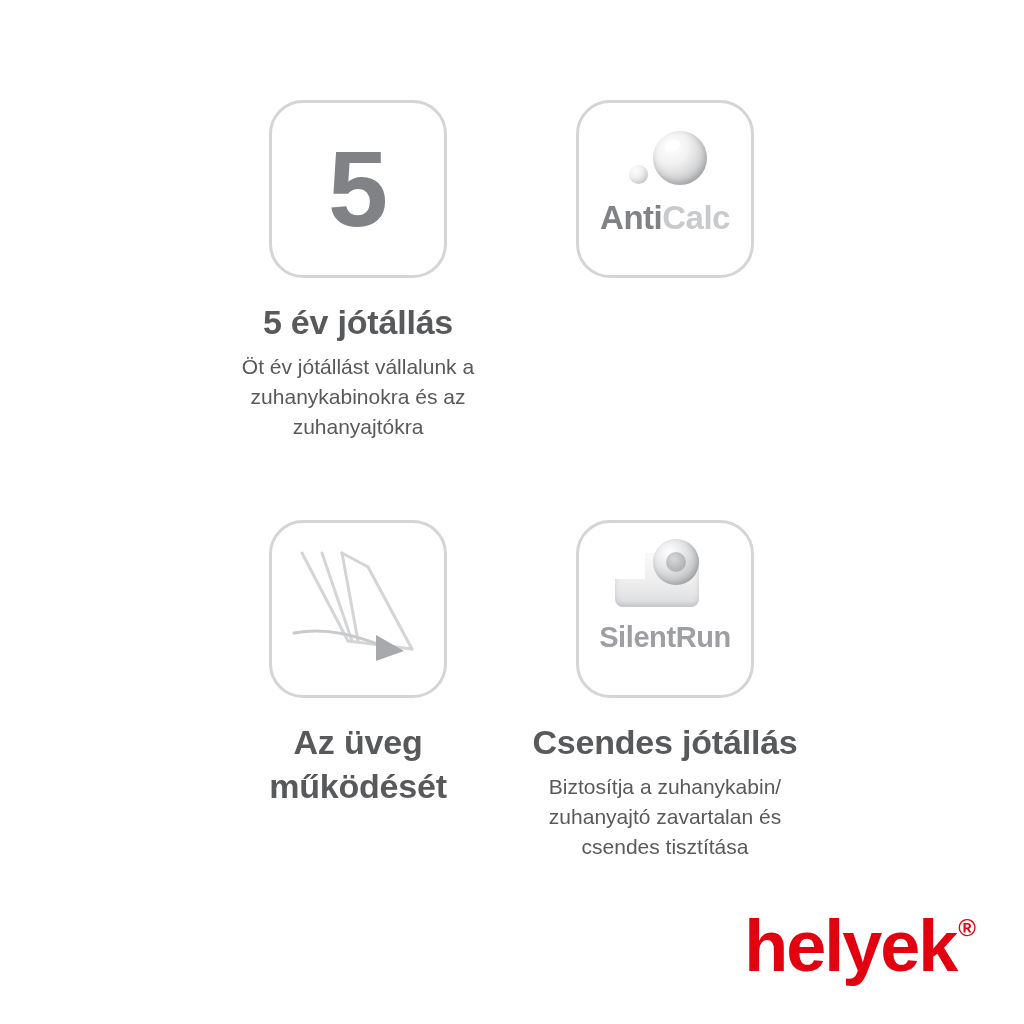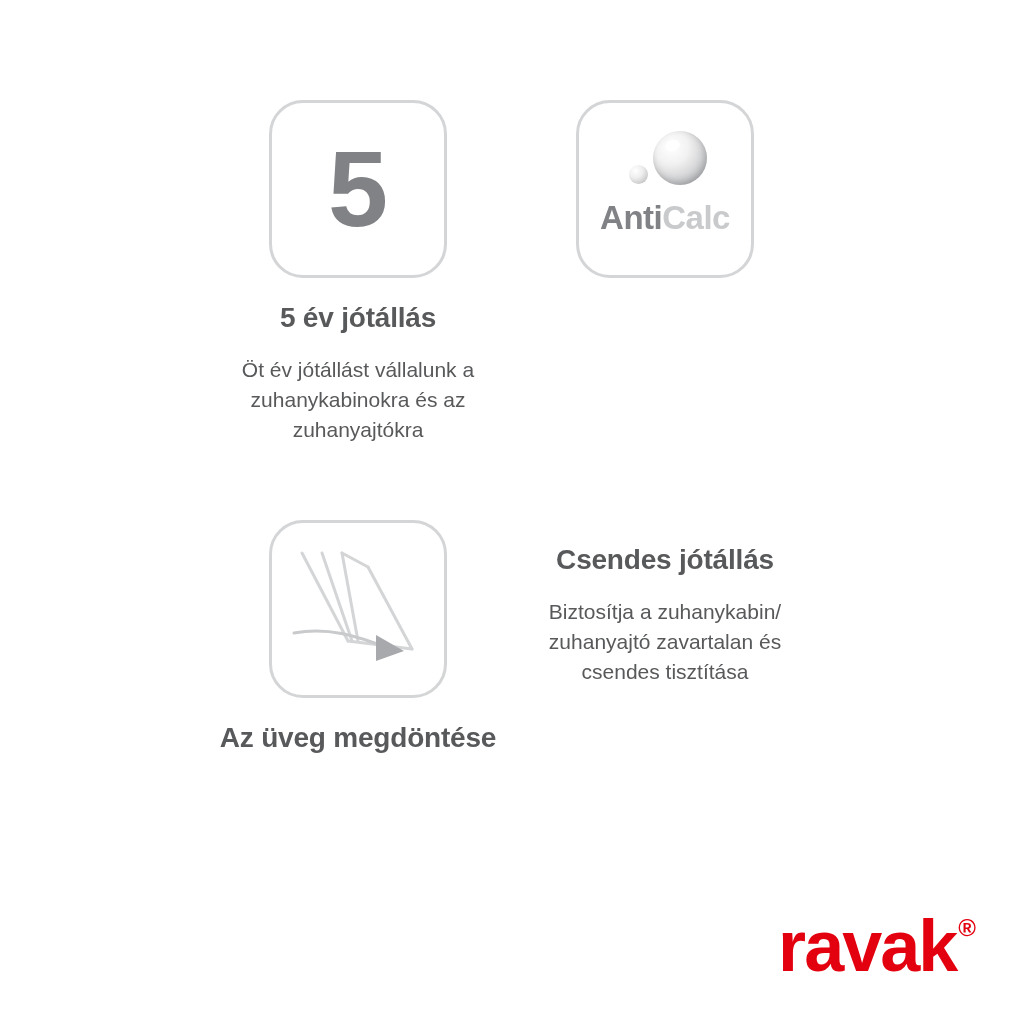--- a/index.html
+++ b/index.html
@@ -42,29 +42,29 @@
     margin: 0 auto;
     border: 3px solid #d4d5d7;
     border-radius: 34px;
     box-sizing: border-box;
     position: relative;
     background: #fff;
   }
 
   .feature-title {
     margin-top: 22px;
-    font-size: 28px;
+    font-size: 34px;
     font-weight: bold;
     color: #58595b;
     line-height: 1.3;
     letter-spacing: -0.2px;
   }
 
   .feature-desc {
-    margin-top: 19px;
+    margin-top: 8px;
     font-size: 21px;
     color: #58595b;
     line-height: 1.42;
   }
 
   
   .icon-number {
     position: absolute;
     left: 0; right: 0; top: 50%;
     transform: translateY(-50%);
@@ -226,23 +226,29 @@
           <line x1="50" y1="30" x2="80" y2="118"></line>
           <line x1="70" y1="30" x2="86" y2="118"></line>
           <line x1="96" y1="44" x2="140" y2="126"></line>
           <line x1="76" y1="118" x2="140" y2="126"></line>
           <line x1="70" y1="30" x2="96" y2="44"></line>
           <path d="M22 110 C 55 104, 84 112, 118 126" stroke="#c9cacc"></path>
         </g>
         <path d="M104 112 L132 128 L104 138 Z" fill="#a7a9ac"></path>
       </svg>
     </div>
-    <div class="feature-title">Az üveg megdöntése</div>
+    <div class="feature-title">Az üveg működését</div>
   </div>
 
   <div class="feature f-3">
+    <div class="icon-box">
+      <div class="roller-body"></div>
+      <div class="roller-notch"></div>
+      <div class="roller-wheel"></div>
+      <div class="silent-text">SilentRun</div>
+    </div>
     <div class="feature-title">Csendes jótállás</div>
     <div class="feature-desc">Biztosítja a zuhanykabin/ zuhanyajtó zavartalan és csendes tisztítása</div>
   </div>
 
 </div>
 
-<div class="logo"><span>ravak</span><sup>®</sup></div>
+<div class="logo"><span>helyek</span><sup>®</sup></div>
 
 </body></html>

